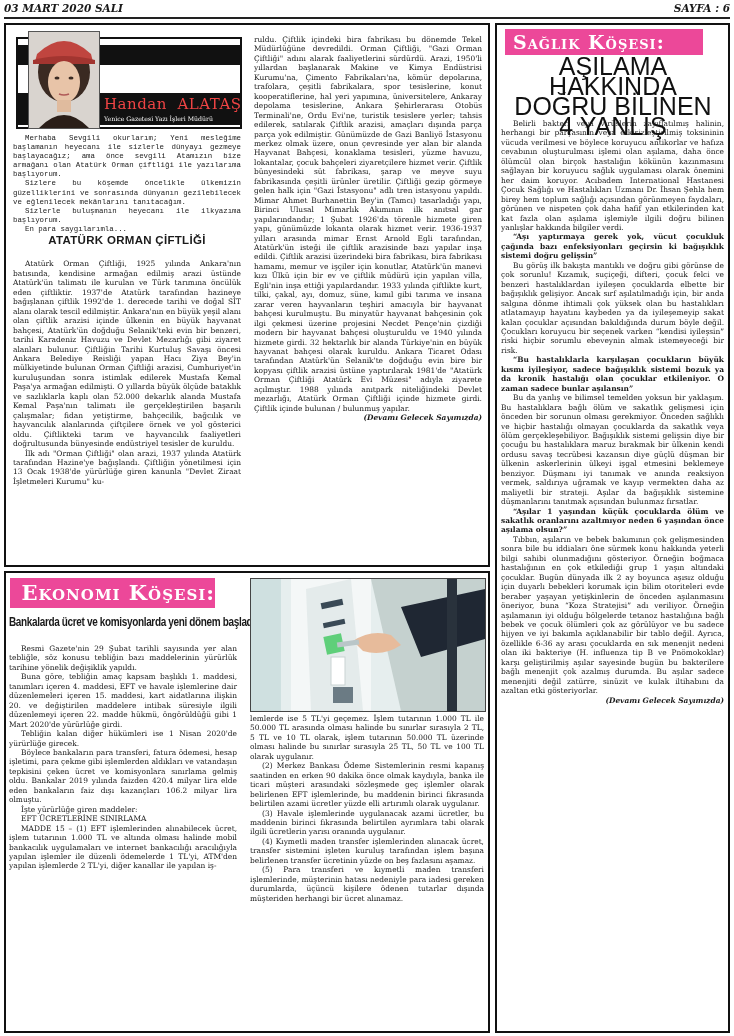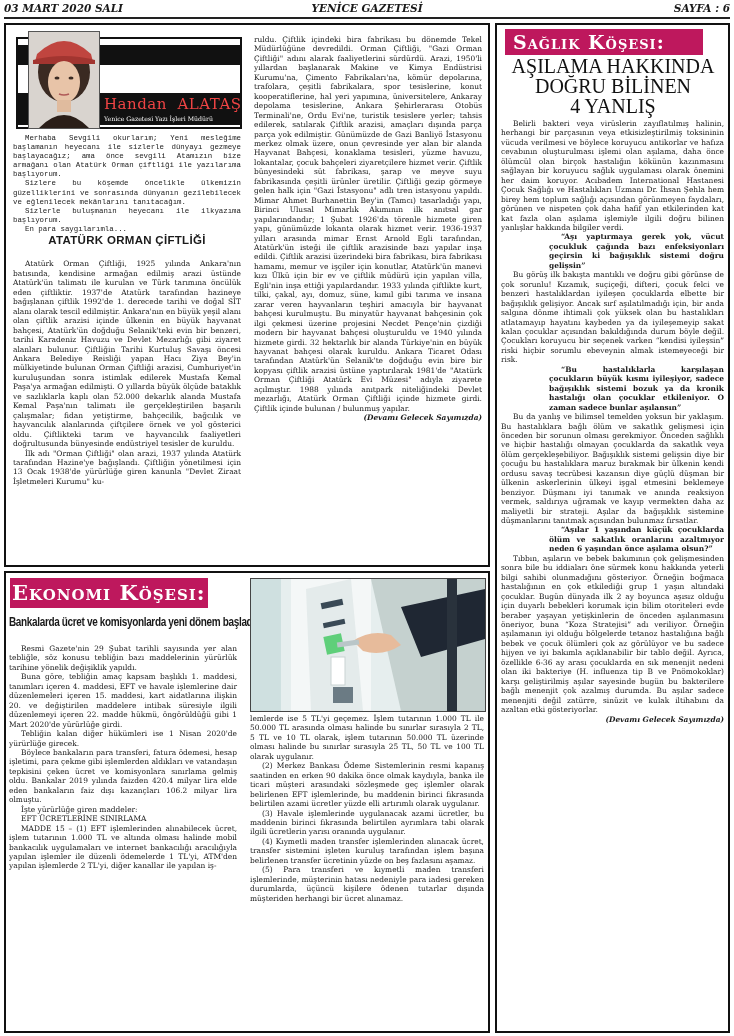--- a/index.html
+++ b/index.html
@@ -14,47 +14,46 @@
     font-size: 10.5px; line-height: 17px;
   }
   .masthead .left { position: absolute; left: 0; top: 0; }
   .masthead .center { position: absolute; left: 0; right: 0; text-align: center; top: 0; }
   .masthead .right { position: absolute; right: 0; top: 0; }
 
   .box { position: absolute; border: 2px solid #111; box-sizing: border-box; overflow: hidden; background: #fff; }
   .col { position: absolute; font-size: 7.45px; line-height: 9.45px; text-align: justify; hyphens: none; }
   .col p { margin: 0; text-indent: 12px; }
   .col p.noind { text-indent: 0; }
-  .col p.bold { font-weight: bold; margin-left: 48px; }
+  .col p.bold { font-weight: bold; }
   .col p.sig { text-align: right; font-style: italic; font-weight: bold; text-indent: 0; }
   .sans { font-family: Liberation Mono, monospace; }
 
   
   .author-box { position: absolute; left: 8px; top: 6px; width: 226px; height: 98px; }
   .author-bar1 { position: absolute; left: 2px; top: 14px; width: 226px; height: 20px; background: #111; }
   .author-bar2 { position: absolute; left: 2px; top: 62px; width: 226px; height: 32px; background: #111; }
   .author-frame { position: absolute; left: 2px; top: 6px; width: 226px; height: 92px; border: 2px solid #111; box-sizing: border-box; }
   .photo { position: absolute; left: 14px; top: 0; width: 70px; height: 96px; background: #eee; border: 1px solid #555; overflow: hidden; }
   .author-name { position: absolute; left: 90px; top: 64px; color: #ef4444; font-family: "DejaVu Serif", serif; font-size: 15px; letter-spacing: 0.5px; }
   .author-role { position: absolute; left: 90px; top: 84px; color: #fff; font-family: "DejaVu Serif", serif; font-size: 6.2px; }
 
   .col-heading { font-family: "Liberation Sans", sans-serif; font-weight: bold; font-size: 11.5px; text-align: center; margin: 2px 0 14px 0; letter-spacing: 0.3px; }
 
-  .kose-label { position: absolute; background: #be185d; color: #fff; font-family: "DejaVu Serif", serif; font-weight: bold; font-variant: small-caps; letter-spacing: 1px; }
-  .health-title { position: absolute; left: 500px; width: 226px; text-align: center; font-family: Liberation Serif, serif; font-size: 20px; line-height: 20px; color: #111; }
+  .kose-label { position: absolute; background: #ec4899; color: #fff; font-family: "DejaVu Serif", serif; font-weight: bold; font-variant: small-caps; letter-spacing: 1px; }
+  .health-title { position: absolute; left: 500px; width: 226px; text-align: center; font-family: Liberation Sans, sans-serif; font-size: 25px; line-height: 20px; color: #111; }
 
   .econ-sub { position: absolute; left: 9px; top: 614px; width: 228px; font-family: "Liberation Sans", sans-serif; font-weight: bold; font-size: 10px; transform: scaleY(1.35); transform-origin: left top; white-space: nowrap; letter-spacing: -0.35px; }
 
   .atm { position: absolute; left: 250px; top: 578px; width: 234px; height: 132px; border: 1px solid #444; overflow: hidden; background: linear-gradient(90deg, #dfe9ea 0%, #f2f6f6 20%, #e9efef 45%, #cfdad9 70%, #b9c7c5 100%); }
 </style>
 </head>
 <body>
 
 <div class="masthead">
-  <span class="center">YENİCE GAZETESİ</span>
   <span class="left">03 MART 2020 SALI</span>
   <span class="right">SAYFA : 6</span>
 </div>
 
 <div class="box" style="left:4px; top:23px; width:486px; height:544px;">
   <div class="author-box">
     <div class="author-frame"></div>
     <div class="author-bar1"></div>
     <div class="author-bar2"></div>
     <div class="photo">
@@ -106,21 +105,21 @@
   <p class="bold">“Aşı yaptırmaya gerek yok, vücut çocukluk çağında bazı enfeksiyonları geçirsin ki bağışıklık sistemi doğru gelişsin”</p>
   <p>Bu görüş ilk bakışta mantıklı ve doğru gibi görünse de çok sorunlu! Kızamık, suçiçeği, difteri, çocuk felci ve benzeri hastalıklardan iyileşen çocuklarda elbette bir bağışıklık gelişiyor. Ancak sırf aşılatılmadığı için, bir anda salgına dönme ihtimali çok yüksek olan bu hastalıkları atlatamayıp hayatını kaybeden ya da iyileşemeyip sakat kalan çocuklar açısından bakıldığında durum böyle değil. Çocukları koruyucu bir seçenek varken “kendisi iyileşsin” riski hiçbir sorumlu ebeveynin almak istemeyeceği bir risk.</p>
   <p class="bold">“Bu hastalıklarla karşılaşan çocukların büyük kısmı iyileşiyor, sadece bağışıklık sistemi bozuk ya da kronik hastalığı olan çocuklar etkileniyor. O zaman sadece bunlar aşılansın”</p>
   <p>Bu da yanlış ve bilimsel temelden yoksun bir yaklaşım. Bu hastalıklara bağlı ölüm ve sakatlık gelişmesi için önceden bir sorunun olması gerekmiyor. Önceden sağlıklı ve hiçbir hastalığı olmayan çocuklarda da sakatlık veya ölüm gerçekleşebiliyor. Bağışıklık sistemi gelişsin diye bir çocuğu bu hastalıklara maruz bırakmak bir ülkenin kendi ordusu savaş tecrübesi kazansın diye güçlü düşman bir ülkenin askerlerinin ülkeyi işgal etmesini beklemeye benziyor. Düşmanı iyi tanımak ve anında reaksiyon vermek, saldırıya uğramak ve kayıp vermekten daha az maliyetli bir strateji. Aşılar da bağışıklık sistemine düşmanlarını tanıtmak açısından bulunmaz fırsatlar.</p>
   <p class="bold">“Aşılar 1 yaşından küçük çocuklarda ölüm ve sakatlık oranlarını azaltmıyor neden 6 yaşından önce aşılama olsun?”</p>
   <p>Tıbbın, aşıların ve bebek bakımının çok gelişmesinden sonra bile bu iddiaları öne sürmek konu hakkında yeterli bilgi sahibi olunmadığını gösteriyor. Örneğin boğmaca hastalığının en çok etkilediği grup 1 yaşın altındaki çocuklar. Bugün dünyada ilk 2 ay boyunca aşısız olduğu için duyarlı bebekleri korumak için bilim otoriteleri evde beraber yaşayan yetişkinlerin de önceden aşılanmasını öneriyor, buna “Koza Stratejisi” adı veriliyor. Örneğin aşılamanın iyi olduğu bölgelerde tetanoz hastalığına bağlı bebek ve çocuk ölümleri çok az görülüyor ve bu sadece hijyen ve iyi bakımla açıklanabilir bir tablo değil. Ayrıca, özellikle 6-36 ay arası çocuklarda en sık menenjit nedeni olan iki bakteriye (H. influenza tip B ve Pnömokoklar) karşı geliştirilmiş aşılar sayesinde bugün bu bakterilere bağlı menenjit çok azalmış durumda. Bu aşılar sadece menenjiti değil zatürre, sinüzit ve kulak iltihabını da azaltan etki gösteriyorlar.</p>
   <p class="sig">(Devamı Gelecek Sayımızda)</p>
 </div>
 
 <div class="box" style="left:4px; top:571px; width:486px; height:462px;"></div>
-<div class="kose-label" style="left:10px; top:578px; width:196px; height:30px; font-size:21px; line-height:30px; padding-left:2px;">Ekonomi Köşesi:</div>
+<div class="kose-label" style="left:10px; top:578px; width:196px; height:30px; font-size:21px; line-height:30px; padding-left:9px;text-align:right;">Ekonomi Köşesi:</div>
 <div class="econ-sub">Bankalarda ücret ve komisyonlarda yeni dönem başladı</div>
 
 <div class="atm">
   <svg width="234" height="132" viewBox="0 0 234 132">
     <rect x="0" y="0" width="234" height="132" fill="#e6eeee"></rect>
     <rect x="0" y="0" width="30" height="132" fill="#cfe0e0"></rect>
     <path d="M40 0 L120 0 L120 132 L40 132 Z" fill="#f4f7f7"></path>
     <path d="M55 10 L100 0 L112 132 L60 132 Z" fill="#e4ebeb"></path>
     <rect x="70" y="22" width="22" height="6" fill="#3a4a56" transform="rotate(-12 81 25)"></rect>
     <rect x="72" y="42" width="22" height="5" fill="#3a4a56" transform="rotate(-12 83 44)"></rect>

